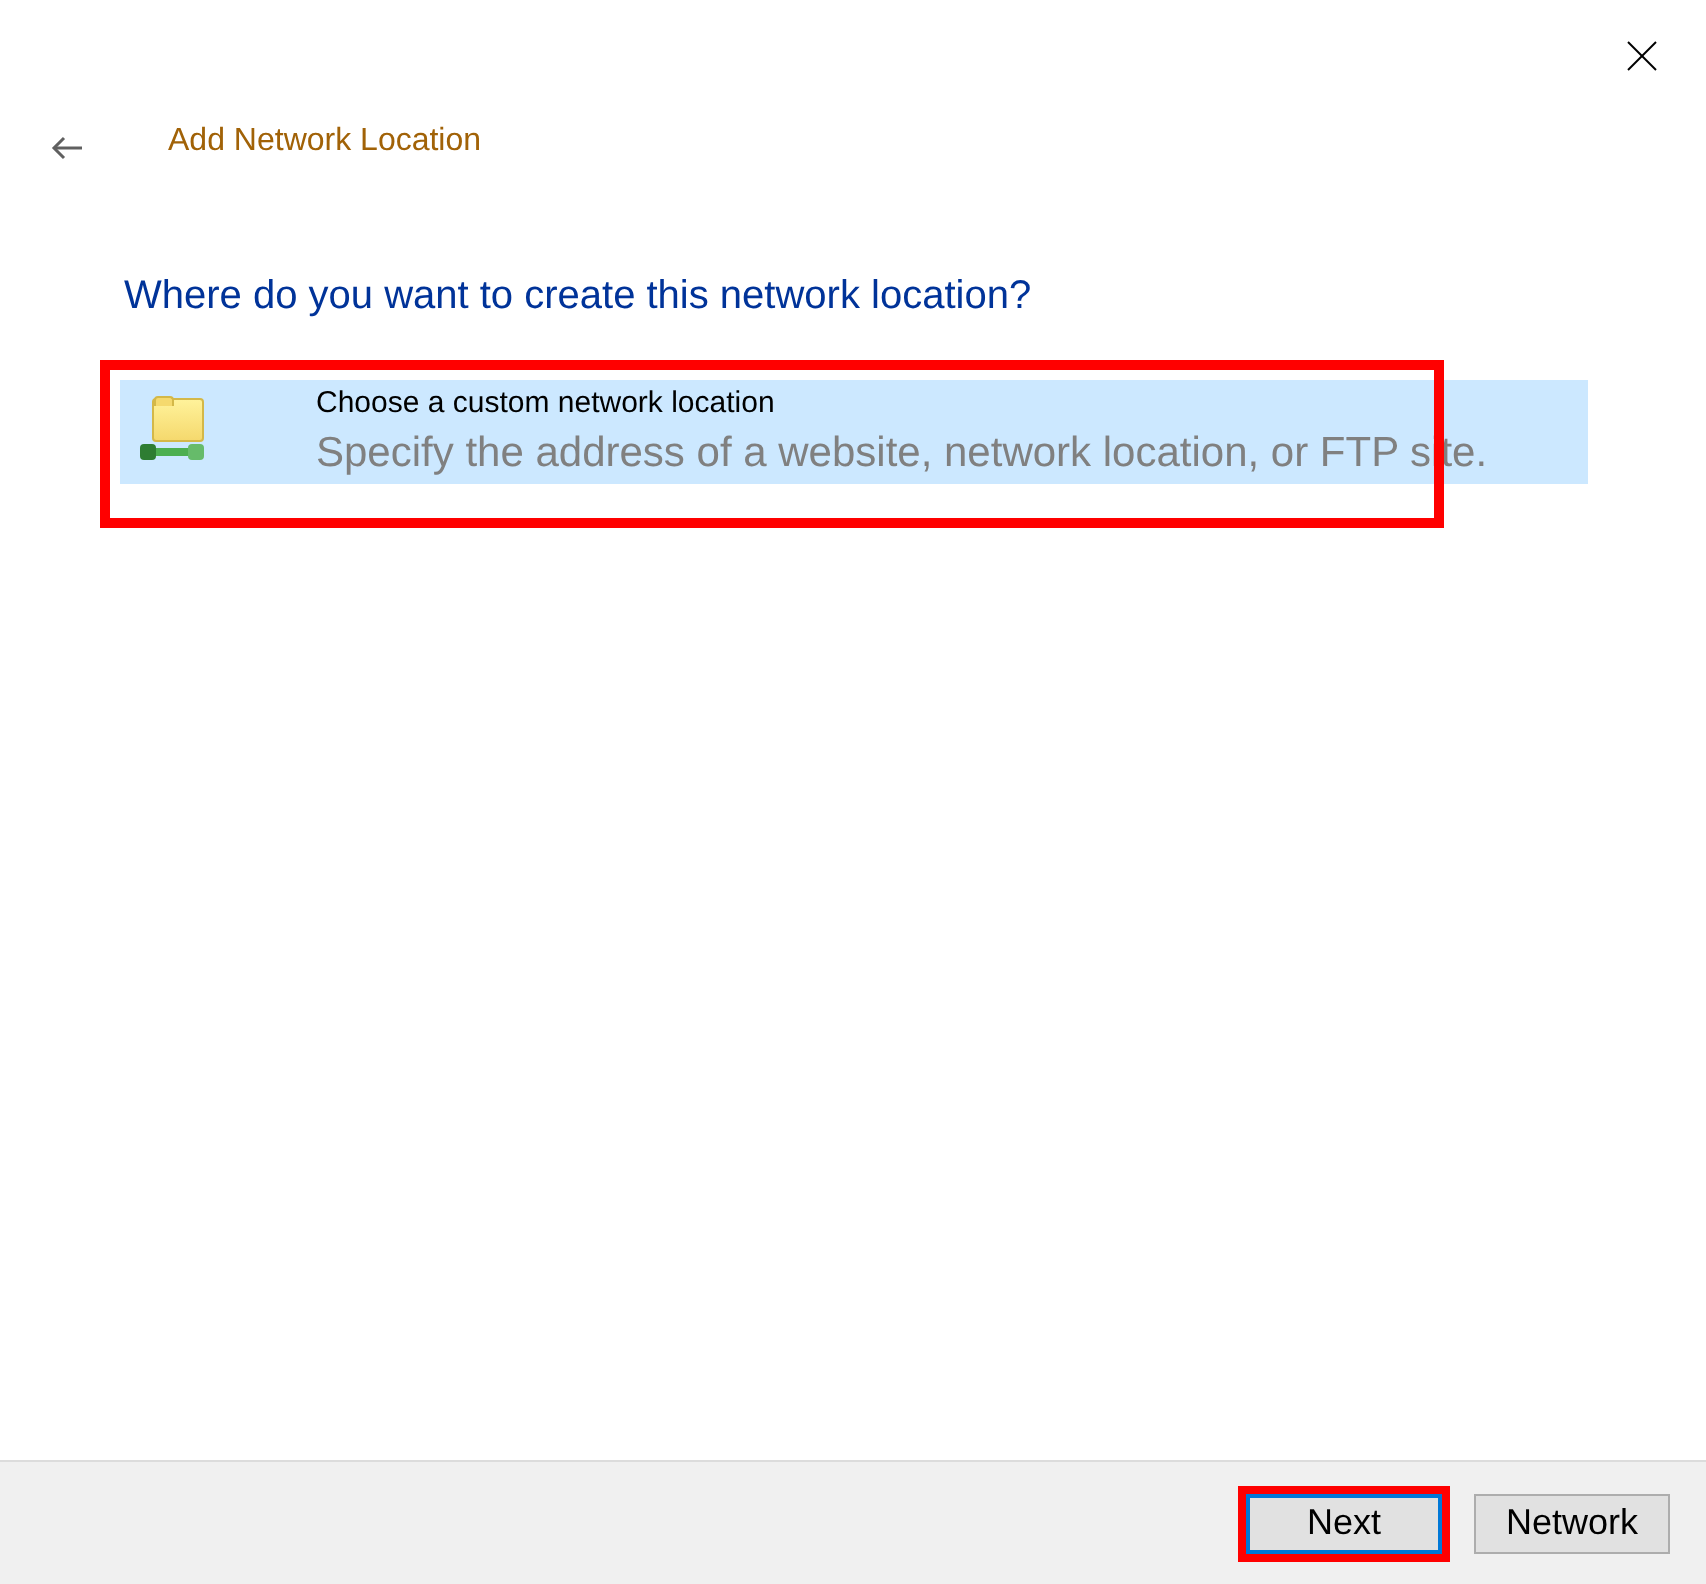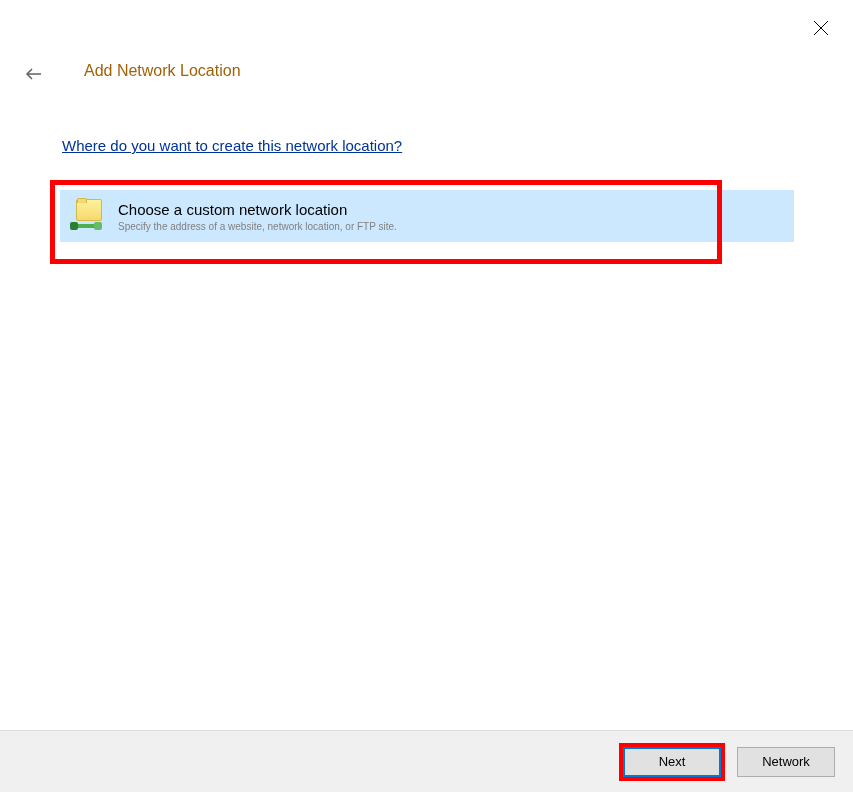--- a/index.html
+++ b/index.html
@@ -50,24 +50,23 @@
       top: 62px;
       left: 84px;
       font-size: 16px;
       color: #a16207;
       font-weight: 400;
     }
     .heading {
       position: absolute;
       top: 137px;
       left: 62px;
-      font-size: 15px;
+      font-size: 20px;
       color: #003399;
       font-weight: 400;
-      text-decoration: underline;
     }
     .option-wrap {
       position: absolute;
       top: 180px;
       left: 50px;
       width: 672px;
       height: 84px;
       border: 5px solid #ff0000;
       box-sizing: border-box;
     }
@@ -75,20 +74,21 @@
       position: absolute;
       top: 190px;
       left: 60px;
       width: 734px;
       height: 52px;
       background: #cce8ff;
       display: flex;
       align-items: center;
       padding-left: 10px;
       cursor: pointer;
+      gap: 40px;
     }
     .option-icon {
       width: 38px;
       height: 38px;
       position: relative;
       flex-shrink: 0;
     }
     .folder-shape {
       position: absolute;
       top: 2px;
@@ -148,21 +148,21 @@
       margin-left: 10px;
       display: flex;
       flex-direction: column;
     }
     .option-title {
       font-size: 15px;
       color: #000000;
       line-height: 1.4;
     }
     .option-desc {
-      font-size: 10px;
+      font-size: 21px;
       color: #808080;
       line-height: 1.4;
     }
     .footer {
       position: absolute;
       bottom: 0;
       left: 0;
       width: 853px;
       height: 62px;
       background: #f0f0f0;
@@ -171,21 +171,21 @@
       align-items: center;
       justify-content: flex-end;
       padding-right: 18px;
       gap: 12px;
     }
     .btn {
       width: 98px;
       height: 30px;
       background: #e1e1e1;
       border: 1px solid #adadad;
-      font-size: 13px;
+      font-size: 18px;
       font-family: inherit;
       color: #000;
       cursor: pointer;
       display: flex;
       align-items: center;
       justify-content: center;
     }
     .next-wrap {
       border: 4px solid #ff0000;
       padding: 0;

